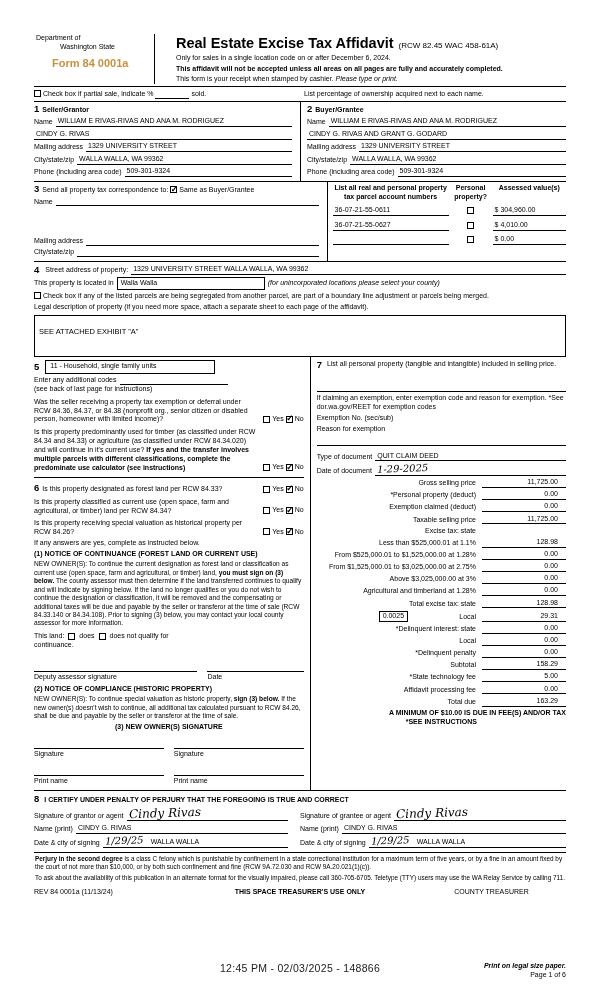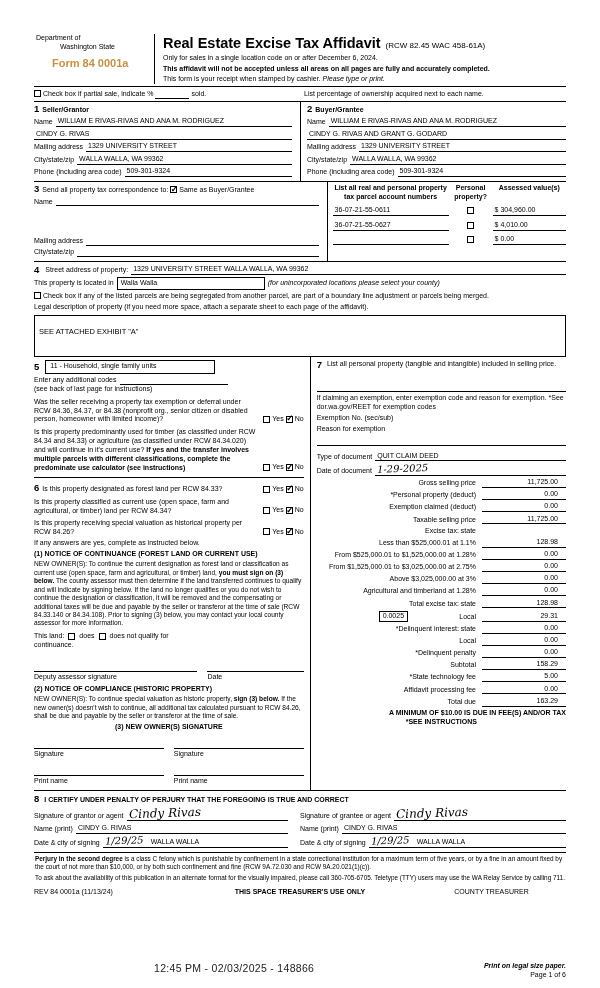--- a/index.html
+++ b/index.html
@@ -23,21 +23,21 @@
   
   .header { display:flex; padding-bottom:2px; }
   .logo-block { width:120px; flex:none; }
   .dept { font-size:7px; margin-left:2px; }
   .rev-row { display:flex; align-items:center; gap:3px; }
   .revenue { font-size:16px; font-weight:bold; letter-spacing:0.3px; }
   .logo-circle { width:16px; height:16px; border:2px solid #1a1a1a; border-radius:50%; position:relative; display:inline-block; overflow:hidden; flex:none; }
   .logo-circle::after { content:""; position:absolute; left:2.5px; top:4px; width:8px; height:8px; background:#1a1a1a; border-radius:50% 0 50% 50%; transform:rotate(45deg); }
   .state { font-size:7px; margin-left:26px; }
   .form-no { color:var(--accent,#c9913f); font-weight:bold; font-size:11px; margin-top:4px;padding-left:18px; }
-  .title-block { border-left:1.5px solid #000; padding-left:8px; flex:1; }
+  .title-block { border-left:1.5px solid #000; padding-left:21px; flex:1; }
   .title { font-size:14.5px; font-weight:bold; }
   .rcw { font-size:8px; margin-left:3px; }
   .note { font-size:7px; margin-top:1.5px; }
 
   
   .topbar { display:flex; border-top:1px solid #000; padding:3px 0 2px; }
   .tb-left { width:50%; }
   .tb-right { width:50%; padding-left:4px; }
   .pctfill { display:inline-block; width:34px; border-bottom:1px solid #000; height:8px; vertical-align:bottom; margin:0 2px; }
 
@@ -109,21 +109,21 @@
   .w46 { flex:0 0 46px; }
 
   
   .perjury { border-top:1px solid #000; padding:2px 1px 1px; font-size:6.4px; }
   .altnote { text-align:center; font-size:6.4px; margin-top:1.5px; }
   .footerrow { display:flex; margin-top:6px; align-items:flex-start; }
   .f-left { width:28%; }
   .f-center { width:44%; text-align:center; font-weight:bold; }
   .f-right { width:28%; text-align:center; }
   .bottomrow { position:absolute; left:34px; right:34px; bottom:8px; display:grid; grid-template-columns:120px 1fr 120px; align-items:start; }
-  .stamp { grid-column:2; font-size:10.5px; color:#1c1c1c; letter-spacing:0.3px; }
+  .stamp { grid-column:2; text-align:center; font-size:10.5px; color:#1c1c1c; letter-spacing:0.3px; }
   .printnotes { grid-column:3; text-align:right; font-size:7px; }
   .printnotes .pn1 { font-style:italic; font-weight:bold; }
 </style>
 </head>
 <body>
 
 <div class="page">
 
   <div class="header">
     <div class="logo-block">

